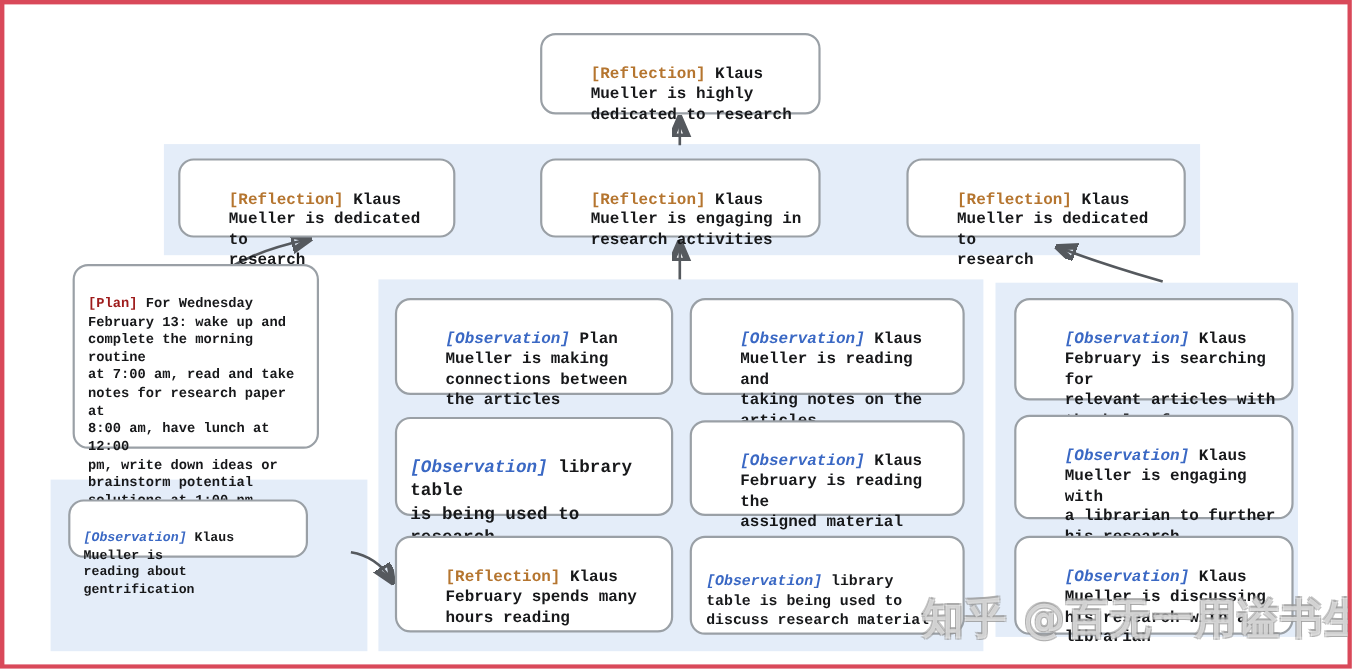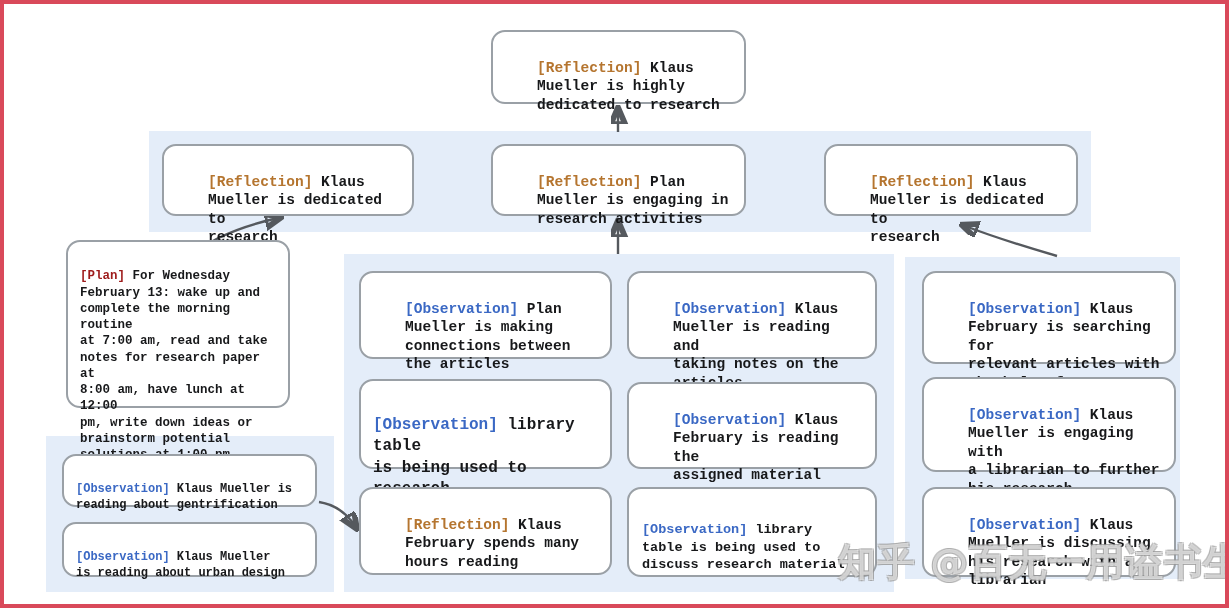--- a/index.html
+++ b/index.html
@@ -37,21 +37,21 @@
     color:var(--c-text,#17181a);
     white-space:pre-line;
   }
   .fs-lg{font-size:14.5px;line-height:1.28;padding-left:44px;}
   .fs-md{font-size:12.5px;line-height:1.3;padding:10px 12px;}
   .fs-md2{font-size:13.5px;line-height:1.32;padding:14px 13px;}
   .fs-sm{font-size:12px;line-height:1.32;padding:10px 12px;}
   .fs-xs{font-size:16px;line-height:1.35;padding:12px 12px;}
   .tag{margin-right:0.6em;}
   .tag-reflection{color:var(--c-tag_reflection,#b5752f);}
-  .tag-observation{color:var(--c-tag_observation,#3a68c4);}
+  .tag-observation{color:var(--c-tag_observation,#3a68c4);font-style:italic;}
   .tag-plan{color:var(--c-tag_plan,#9e1b1b);}
   .watermark{
     position:absolute;
     left:834px;top:538px;
     z-index:4;
     font-family:"DejaVu Sans","Liberation Sans",sans-serif;
     font-weight:bold;
     font-size:38px;
     line-height:1.1;
     white-space:nowrap;
@@ -93,21 +93,21 @@
 dedicated to research</span>
   </div>
 
   <div class="node fs-lg" style="left:158px;top:140px;width:252px;height:72px">
     <span class="tag tag-reflection">[Reflection]</span><span>Klaus
 Mueller is dedicated to
 research</span>
   </div>
 
   <div class="node fs-lg" style="left:487px;top:140px;width:255px;height:72px">
-    <span class="tag tag-reflection">[Reflection]</span><span>Plan
+    <span class="tag tag-reflection">[Reflection]</span><span>Klaus
 Mueller is engaging in
 research activities</span>
   </div>
 
   <div class="node fs-lg" style="left:820px;top:140px;width:254px;height:72px">
     <span class="tag tag-reflection">[Reflection]</span><span>Klaus
 Mueller is dedicated to
 research</span>
   </div>
 
@@ -116,29 +116,25 @@
 February 13: wake up and
 complete the morning routine
 at 7:00 am, read and take
 notes for research paper at
 8:00 am, have lunch at 12:00
 pm, write down ideas or
 brainstorm potential
 solutions at 1:00 pm, [...]</span>
   </div>
 
-  <div class="node fs-sm" style="left:58px;top:450px;width:255px;height:53px">
+  <div class="node fs-sm" style="left:58px;top:450px;width:218px;height:53px">
     <span class="tag tag-observation">[Observation]</span><span>Klaus Mueller is
 reading about gentrification</span>
   </div>
 
-  <div class="node fs-sm" style="left:58px;top:518px;width:255px;height:55px">
-    <span class="tag tag-observation">[Observation]</span><span>Klaus Mueller
-is reading about urban design</span>
-  </div>
 
   <div class="node fs-lg" style="left:355px;top:267px;width:253px;height:88px">
     <span class="tag tag-observation">[Observation]</span><span>Plan
 Mueller is making
 connections between
 the articles</span>
   </div>
 
   <div class="node fs-xs" style="left:355px;top:375px;width:253px;height:90px">
     <span class="tag tag-observation">[Observation]</span><span>library table

